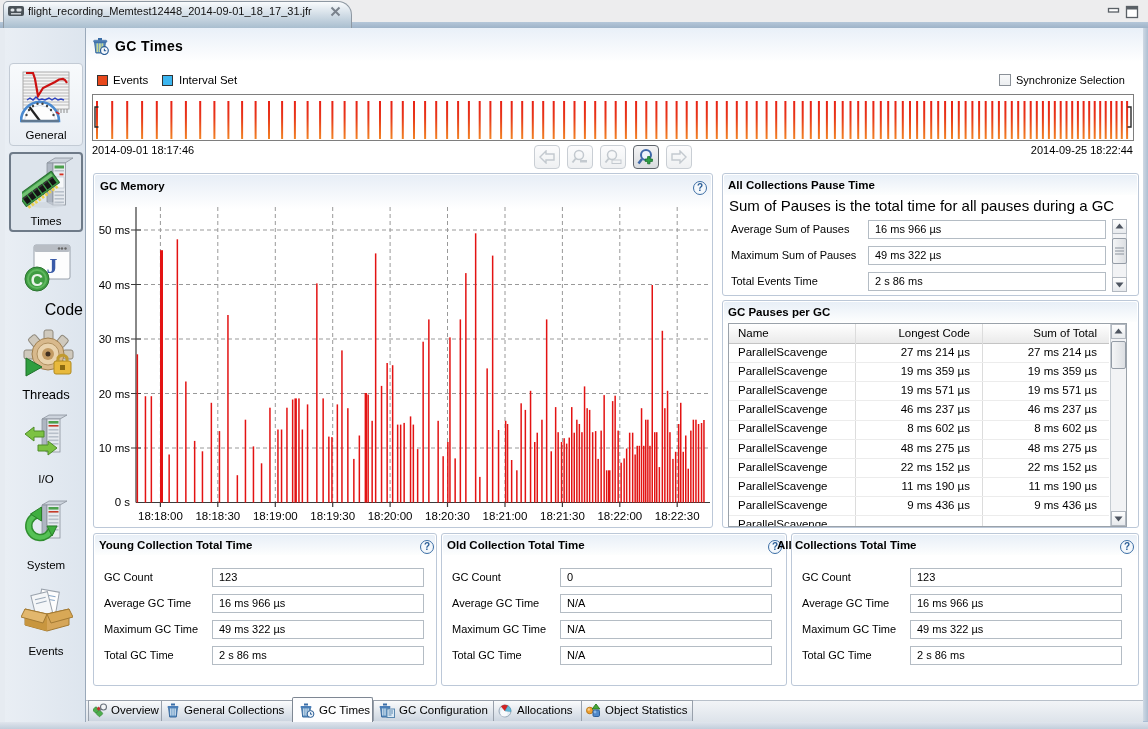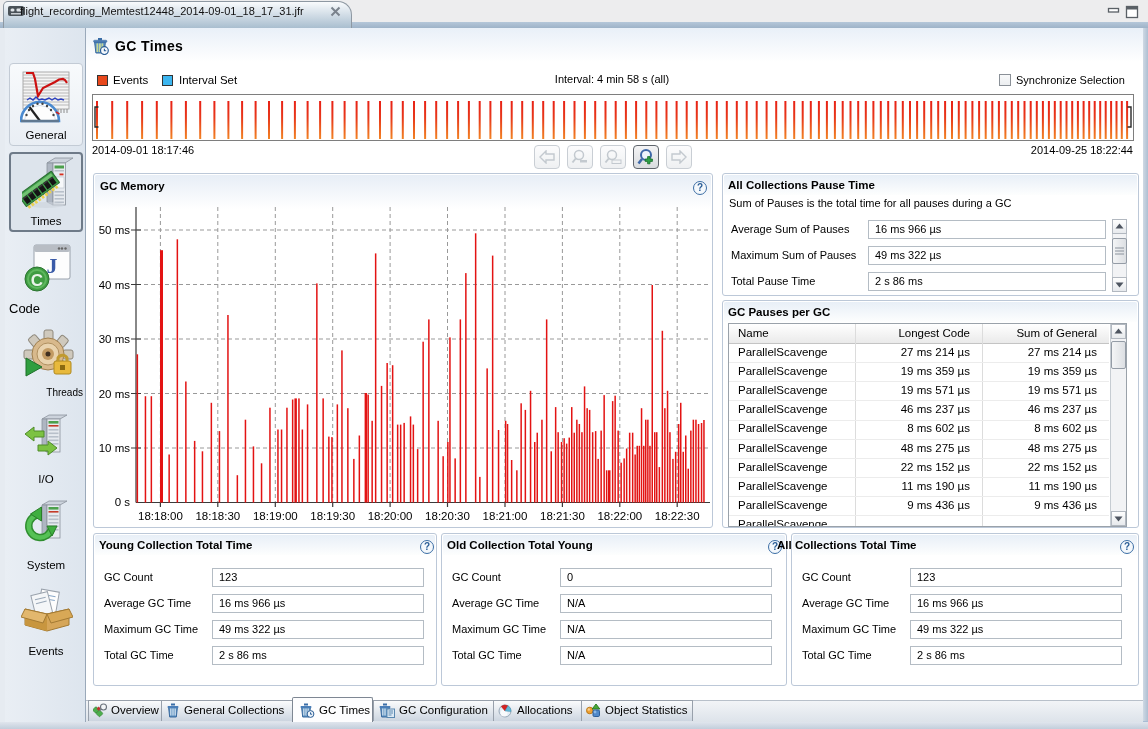--- a/index.html
+++ b/index.html
@@ -17,21 +17,21 @@
 <div class="abs" style="left:0;top:0;width:1148px;height:22px;background:#ededee"></div>
 <div class="abs" style="left:0;top:22px;width:1148px;height:6px;background:linear-gradient(#b5c7d9,#9eb3c8)"></div>
 
 <div class="abs" style="left:3px;top:1px;width:349px;height:27px;background:linear-gradient(#f9fbfd,#a9becf);border:1px solid #8e98a2;border-bottom:none;border-radius:5px 14px 0 0"></div>
 <svg class="abs" style="left:8px;top:4px" width="16" height="14" viewBox="0 0 16 14">
       <rect x="0" y="2" width="16" height="10" rx="2" fill="#4a5258"></rect>
       <rect x="2.5" y="4.5" width="4" height="3" rx="1.5" fill="#dfe4e8"></rect>
       <rect x="8.5" y="4.5" width="5" height="3" rx="1" fill="#dfe4e8"></rect>
       <rect x="3" y="9" width="10" height="1.5" fill="#c8cdd2"></rect>
     </svg>
-<div class="abs" style="left:20px;top:5px;font-size:11px;color:#111">flight_recording_Memtest12448_2014-09-01_18_17_31.jfr</div>
+<div class="abs" style="left:28px;top:5px;font-size:11px;color:#111">flight_recording_Memtest12448_2014-09-01_18_17_31.jfr</div>
 <svg class="abs" style="left:330px;top:6px" width="11" height="11" viewBox="0 0 11 11">
       <path d="M1.5 1.5 L9.5 9.5 M9.5 1.5 L1.5 9.5" stroke="#7a828c" stroke-width="2"></path>
     </svg>
 
 <svg class="abs" style="left:1106px;top:5px" width="38" height="14" viewBox="0 0 38 14">
       <rect x="2.5" y="3.5" width="10" height="3.5" fill="#fff" stroke="#5a6066" stroke-width="1.3"></rect>
       <rect x="20.5" y="1.5" width="11" height="11" fill="#fff" stroke="#5a6066" stroke-width="1.3"></rect>
       <rect x="20.5" y="1.5" width="11" height="3" fill="#5a6066"></rect>
     </svg>
 
@@ -127,21 +127,21 @@
 <rect x="10" y="2" width="36" height="34" rx="2" fill="#fdfdfd" stroke="#9aa2ac"></rect>
 <rect x="10" y="2" width="36" height="7" rx="2" fill="#b8bdc4"></rect>
 <circle cx="38" cy="5.5" r="1.2" fill="#666"></circle>
       <circle cx="41.5" cy="5.5" r="1.2" fill="#666"></circle>
       <circle cx="35" cy="5.5" r="1.2" fill="#666"></circle>
 <text x="28" y="30" font-family="Liberation Serif,serif" font-size="22" font-weight="bold" fill="#3a5ba8" text-anchor="middle">J</text>
 <circle cx="13" cy="36" r="12" fill="#3f9c42" stroke="#2b7330"></circle>
 <circle cx="13" cy="36" r="9" fill="none" stroke="#5fb85f" stroke-width="2"></circle>
 <text x="13" y="43" font-size="17" font-weight="bold" fill="#e9f3e9" text-anchor="middle">C</text>
 </svg>
-<div class="abs" style="left:9px;top:301px;width:74px;text-align:left;font-size:13px">Code</div>
+<div class="abs" style="left:9px;top:301px;width:74px;text-align:right;font-size:16px">Code</div>
 
 <svg class="abs" style="left:22px;top:328px" width="52" height="52" viewBox="0 0 52 52">
 <g fill="#cfc9bd" stroke="#8e887c">
         <rect x="22" y="2" width="9" height="10" rx="2"></rect>
         <rect x="36" y="8" width="9" height="10" rx="2" transform="rotate(40 40 13)"></rect>
         <rect x="8" y="8" width="9" height="10" rx="2" transform="rotate(-40 12 13)"></rect>
         <rect x="2" y="22" width="10" height="9" rx="2"></rect>
         <rect x="41" y="22" width="10" height="9" rx="2"></rect>
         <rect x="36" y="34" width="9" height="10" rx="2" transform="rotate(-40 40 39)"></rect>
       </g>
@@ -149,21 +149,21 @@
 <circle cx="26" cy="26" r="11" fill="#e9d3ae" stroke="#b09060"></circle>
 <circle cx="26" cy="26" r="6" fill="#c29a62"></circle>
 <circle cx="26" cy="26" r="2.5" fill="#403020"></circle>
 <path d="M4 30 L4 48 L20 39 Z" fill="#2f9e3f" stroke="#1d7029"></path>
 <g>
         <rect x="32" y="33" width="17" height="13" rx="2" fill="#e8b93c" stroke="#b08a20"></rect>
         <path d="M36 33 v-3 a5 5 0 0 1 9 0 v3" fill="none" stroke="#c09a30" stroke-width="3"></path>
         <rect x="38" y="37" width="5" height="5" fill="#8a6a10"></rect>
       </g>
 </svg>
-<div class="abs" style="left:9px;top:387px;width:74px;text-align:right;font-size:10px">Threads</div>
+<div class="abs" style="left:9px;top:387px;width:74px;text-align:center;font-size:13px">Threads</div>
 
 <svg class="abs" style="left:24px;top:413px" width="48" height="50" viewBox="0 0 48 50">
 <polygon points="18,6 25,2 43,2 36,6" fill="#ccd3dc" stroke="#8a929c" stroke-width="0.8"></polygon>
 <polygon points="18,6 18,36 23,39 23,6" fill="#aeb6c2" stroke="#8a929c" stroke-width="0.8"></polygon>
 <rect x="23" y="6" width="13" height="33" fill="#e6eaef" stroke="#8a929c" stroke-width="0.8"></rect>
 <rect x="24.5" y="8" width="10" height="2.6" fill="#4ca04c"></rect>
 <rect x="24.5" y="12" width="10" height="1.6" fill="#c43a28"></rect>
 <g fill="#b8c0ca">
         <rect x="24.5" y="16" width="10" height="1.6"></rect>
         <rect x="24.5" y="19.5" width="10" height="1.6"></rect>
@@ -223,21 +223,20 @@
 <rect x="1.5" y="3.2" width="13.5" height="2.2" rx="1.1" fill="#4a7cb4" stroke="#38699e" stroke-width="0.5"></rect>
 <circle cx="12.4" cy="13.6" r="3.9" fill="#f4f8fc" stroke="#2a5d96" stroke-width="1.2"></circle>
 <path d="M12.4 11.8 v1.9 h1.8" stroke="#2a5d96" stroke-width="1.1" fill="none"></path>
 </svg>
 <div class="abs b" style="left:115px;top:38px;font-size:14px;letter-spacing:0.4px">GC Times</div>
 
 <div class="abs" style="left:97px;top:75px;width:11px;height:11px;background:#e8481c;border:1px solid #333"></div>
 <div class="abs" style="left:113px;top:74px;font-size:11.5px">Events</div>
 <div class="abs" style="left:162px;top:75px;width:11px;height:11px;background:#3cb6f0;border:1px solid #333"></div>
 <div class="abs" style="left:179px;top:74px;font-size:11.5px">Interval Set</div>
-<div class="abs" style="left:462px;top:73px;width:300px;text-align:center;font-size:11px">Interval: 4 min 58 s (all)</div>
 <div class="abs" style="left:999px;top:74px;width:12px;height:12px;border:1px solid #8a9097;background:linear-gradient(#f8f9fa,#eceef0)"></div>
 <div class="abs" style="left:1016px;top:74px;font-size:11px">Synchronize Selection</div>
 
 <div class="abs" style="left:92px;top:94px;width:1042px;height:47px;border:1px solid #7e7e7e;background:#fff"></div>
 <svg class="abs" style="left:92px;top:94px" width="1042" height="47" viewBox="0 0 1042 47">
 <defs>
         <linearGradient id="tg" x1="0" y1="0" x2="0" y2="1">
           <stop offset="0" stop-color="#e82015"></stop>
           <stop offset="0.45" stop-color="#e8391b"></stop>
           <stop offset="1" stop-color="#f28424"></stop>
@@ -555,26 +554,26 @@
 <text x="619.8" y="520" text-anchor="middle">18:22:00</text>
 <text x="677.2" y="520" text-anchor="middle">18:22:30</text>
 </g>
 </g>
 </svg>
 
 <div class="panel" style="left:722px;top:173px;width:417px;height:123px">
       <div class="phead" style="height:20px"></div>
     </div>
 <div class="abs b" style="left:728px;top:179px;font-size:11.5px">All Collections Pause Time</div>
-<div class="abs" style="left:729px;top:197px;font-size:11px">Sum of Pauses is the total time for all pauses during a GC</div>
+<div class="abs" style="left:729px;top:197px;font-size:15px">Sum of Pauses is the total time for all pauses during a GC</div>
 <div class="lbl" style="left:731px;top:220px">Average Sum of Pauses</div>
 <div class="field" style="left:868px;top:220px;width:238px">16 ms 966 µs</div>
 <div class="lbl" style="left:731px;top:246px">Maximum Sum of Pauses</div>
 <div class="field" style="left:868px;top:246px;width:238px">49 ms 322 µs</div>
-<div class="lbl" style="left:731px;top:272px">Total Pause Time</div>
+<div class="lbl" style="left:731px;top:272px">Total Events Time</div>
 <div class="field" style="left:868px;top:272px;width:238px">2 s 86 ms</div>
 
 <div class="abs" style="left:1112px;top:219px;width:15px;height:73px;background:#f2f3f5;border:1px solid #c6ccd2"></div>
 <div class="abs" style="left:1112px;top:219px;width:15px;height:15px;background:linear-gradient(#fefefe,#e7eaed);border:1px solid #b2b8c0"></div>
 <svg class="abs" style="left:1112px;top:219px" width="15" height="15">
       <path d="M7.5 4.5 L11.5 9.5 L3.5 9.5 Z" fill="#4e5560"></path>
     </svg>
 <div class="abs" style="left:1112px;top:238px;width:15px;height:26px;background:linear-gradient(90deg,#f4f5f6,#dcdfe3);border:1px solid #949ca6;border-radius:2px"></div>
 <svg class="abs" style="left:1115px;top:247px" width="9" height="8">
       <path d="M0 1h9M0 4h9M0 7h9" stroke="#8a929c"></path>
@@ -587,21 +586,21 @@
 <div class="panel" style="left:722px;top:300px;width:417px;height:228px">
       <div class="phead" style="height:20px"></div>
     </div>
 <div class="abs b" style="left:728px;top:306px;font-size:11.5px">GC Pauses per GC</div>
 <div class="abs" style="left:728px;top:323px;width:399px;height:204px;border:1px solid #9aa2aa;background:#fff"></div>
 <div class="abs" style="left:729px;top:324px;width:380px;height:20px;background:linear-gradient(#ffffff,#eaeaea);border-bottom:1px solid #c4c4c4"></div>
 <div class="abs" style="left:855px;top:324px;width:1px;height:202px;background:#dcdcdc"></div>
 <div class="abs" style="left:982px;top:324px;width:1px;height:202px;background:#dcdcdc"></div>
 <div class="abs" style="left:738px;top:327px;font-size:11.5px">Name</div>
 <div class="abs" style="left:860px;top:327px;width:110px;text-align:right;font-size:11.5px">Longest Code</div>
-<div class="abs" style="left:987px;top:327px;width:110px;text-align:right;font-size:11.5px">Sum of General</div>
+<div class="abs" style="left:987px;top:327px;width:110px;text-align:right;font-size:11.5px">Sum of Total</div>
 <div class="abs" style="left:738px;top:346px;font-size:11.5px">ParallelScavenge</div>
 <div class="abs" style="left:860px;top:346px;width:110px;text-align:right;font-size:11.5px">27 ms 214 µs</div>
 <div class="abs" style="left:987px;top:346px;width:110px;text-align:right;font-size:11.5px">27 ms 214 µs</div>
 <div class="abs" style="left:729px;top:362px;width:380px;height:1px;background:#ececec"></div>
 <div class="abs" style="left:738px;top:365px;font-size:11.5px">ParallelScavenge</div>
 <div class="abs" style="left:860px;top:365px;width:110px;text-align:right;font-size:11.5px">19 ms 359 µs</div>
 <div class="abs" style="left:987px;top:365px;width:110px;text-align:right;font-size:11.5px">19 ms 359 µs</div>
 <div class="abs" style="left:729px;top:381px;width:380px;height:1px;background:#ececec"></div>
 <div class="abs" style="left:738px;top:384px;font-size:11.5px">ParallelScavenge</div>
 <div class="abs" style="left:860px;top:384px;width:110px;text-align:right;font-size:11.5px">19 ms 571 µs</div>
@@ -653,21 +652,21 @@
 <div class="field" style="left:212px;top:568px;width:212px">123</div>
 <div class="lbl" style="left:104px;top:594px">Average GC Time</div>
 <div class="field" style="left:212px;top:594px;width:212px">16 ms 966 µs</div>
 <div class="lbl" style="left:104px;top:620px">Maximum GC Time</div>
 <div class="field" style="left:212px;top:620px;width:212px">49 ms 322 µs</div>
 <div class="lbl" style="left:104px;top:646px">Total GC Time</div>
 <div class="field" style="left:212px;top:646px;width:212px">2 s 86 ms</div>
 <div class="panel" style="left:441px;top:533px;width:346px;height:153px">
       <div class="phead" style="height:20px"></div>
     </div>
-<div class="abs b" style="left:447px;top:539px;font-size:11.5px">Old Collection Total Young</div>
+<div class="abs b" style="left:447px;top:539px;font-size:11.5px">Old Collection Total Time</div>
 <div class="help" style="left:768px;top:540px">?</div>
 <div class="lbl" style="left:452px;top:568px">GC Count</div>
 <div class="field" style="left:560px;top:568px;width:212px">0</div>
 <div class="lbl" style="left:452px;top:594px">Average GC Time</div>
 <div class="field" style="left:560px;top:594px;width:212px">N/A</div>
 <div class="lbl" style="left:452px;top:620px">Maximum GC Time</div>
 <div class="field" style="left:560px;top:620px;width:212px">N/A</div>
 <div class="lbl" style="left:452px;top:646px">Total GC Time</div>
 <div class="field" style="left:560px;top:646px;width:212px">N/A</div>
 <div class="panel" style="left:791px;top:533px;width:348px;height:153px">

